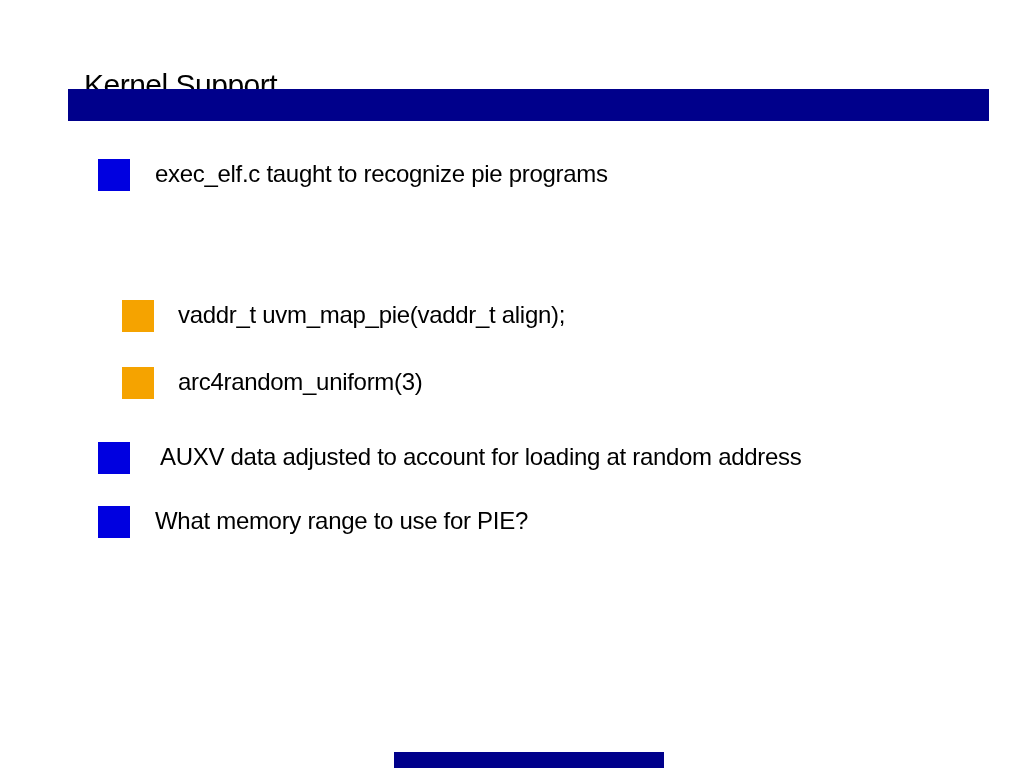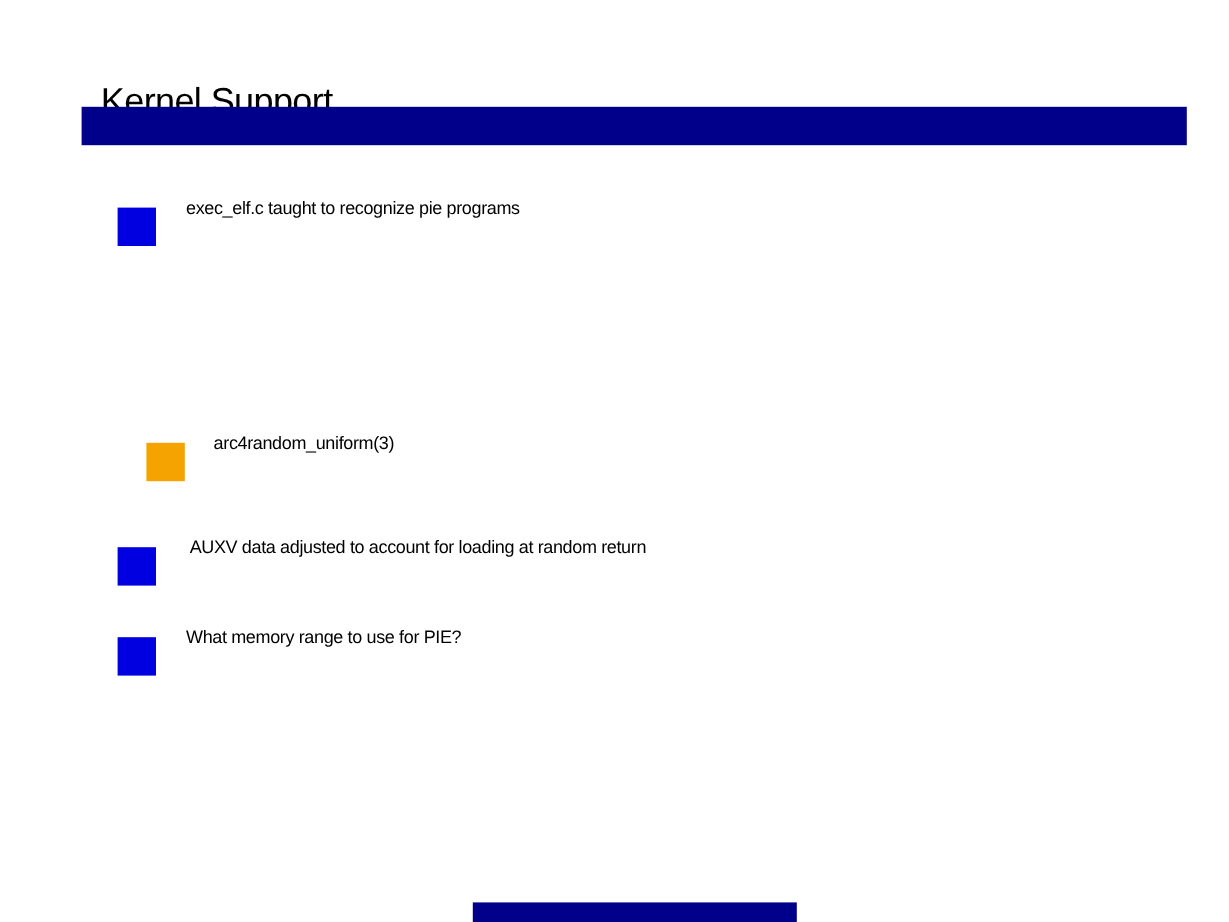--- a/index.html
+++ b/index.html
@@ -30,22 +30,22 @@
     left: 52px;
     top: 73px;
     width: 921px;
     height: 3px;
     background: var(--c-title_underline, #00008B);
   }
 
   .row {
     position: absolute;
     display: flex;
-    align-items: flex-end;
-    font-size: 15px;
+    align-items: center;
+    font-size: 24px;
     line-height: 30px;
     letter-spacing: -0.3px;
     white-space: pre;
   }
   .row.l1 { left: 66px; }
   .row.l2 { left: 90px; }
 
   .bullet-sq {
     flex: 0 0 auto;
     display: inline-block;
@@ -82,32 +82,36 @@
 
   <div class="title-rule"></div>
 
   <div class="row l1" style="top:111px">
     <span class="bullet-sq"></span>
     <span class="txt">exec_elf.c taught to recognize pie programs</span>
   </div>
 
 
 
+  <div class="row l2" style="top:252px">
+    <span class="bullet-sq"></span>
+    <span class="txt">vaddr_t uvm_map_pie(vaddr_t align);</span>
+  </div>
 
 
-  <div class="row l2" style="top:307px">
+  <div class="row l2" style="top:319px">
     <span class="bullet-sq"></span>
     <span class="txt">arc4random_uniform(3)</span>
   </div>
 
   <div class="row l1" style="top:394px">
     <span class="bullet-sq"></span>
-    <span class="txt"> AUXV data adjusted to account for loading at random return</span>
+    <span class="txt"> AUXV data adjusted to account for loading at random address</span>
   </div>
 
-  <div class="row l1" style="top:469px">
+  <div class="row l1" style="top:458px">
     <span class="bullet-sq"></span>
     <span class="txt">What memory range to use for PIE?</span>
   </div>
 
   <div class="progress-bar"></div>
 
 </div>
 
 </body></html>

